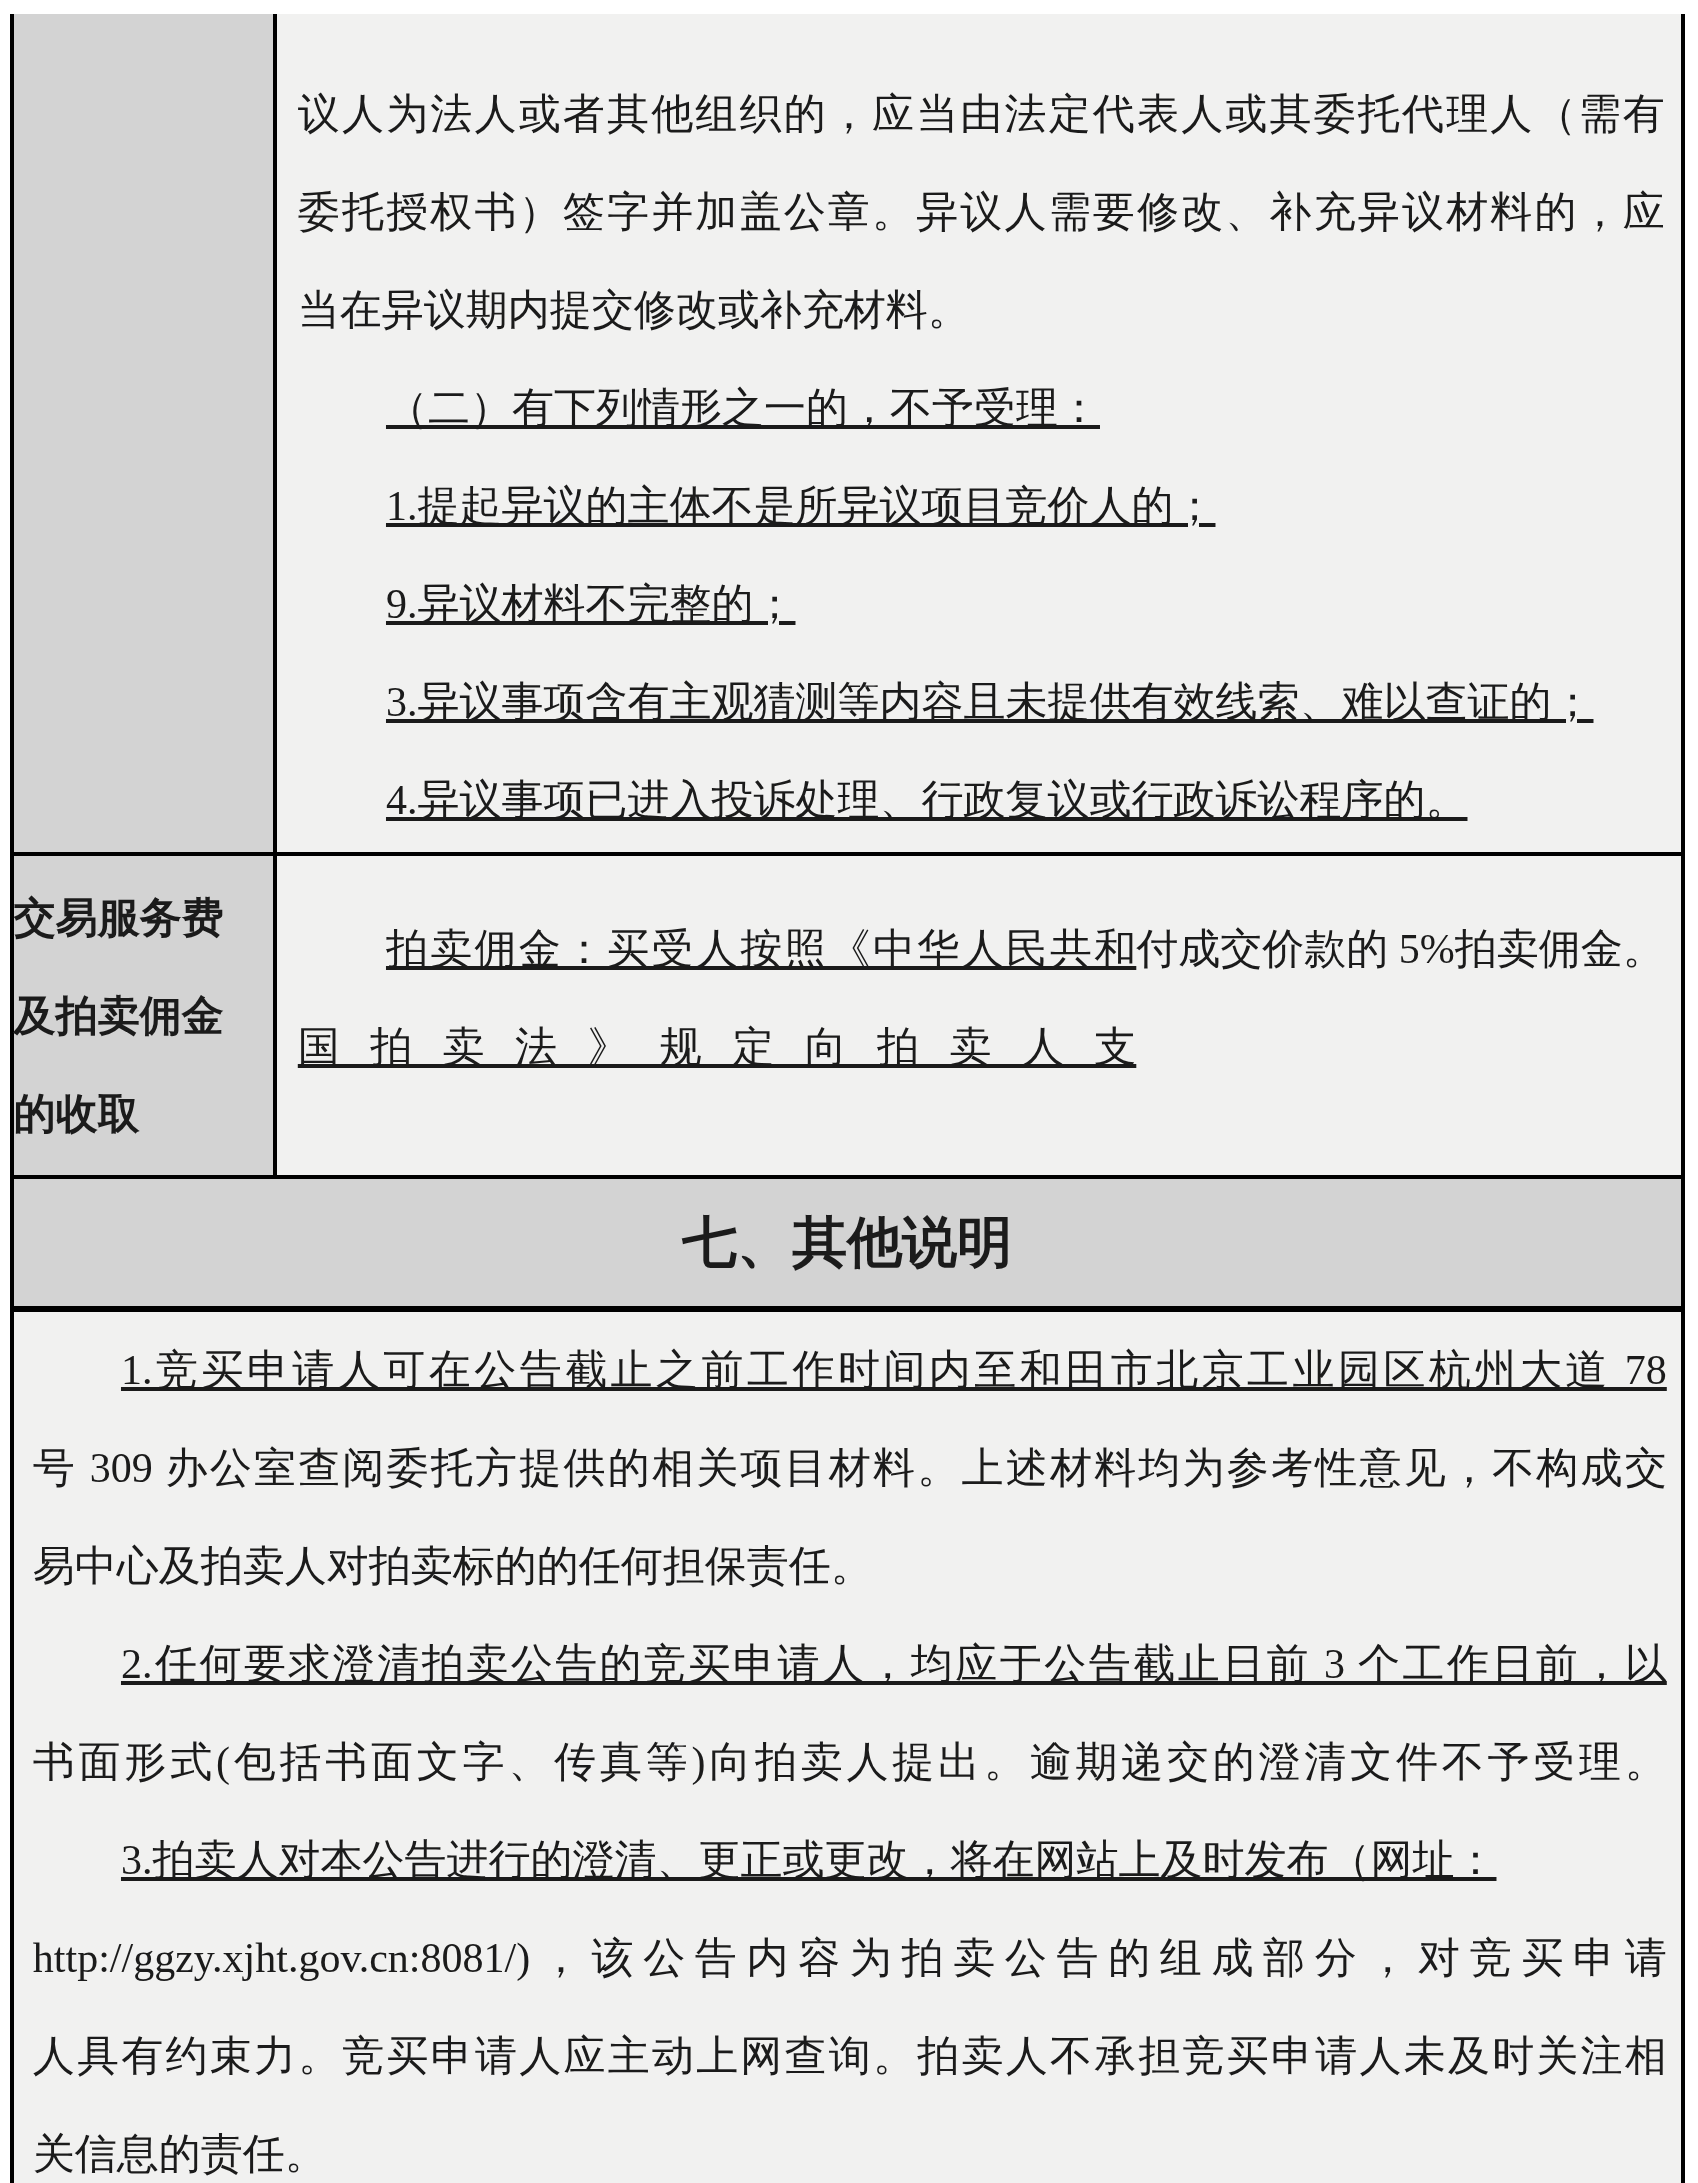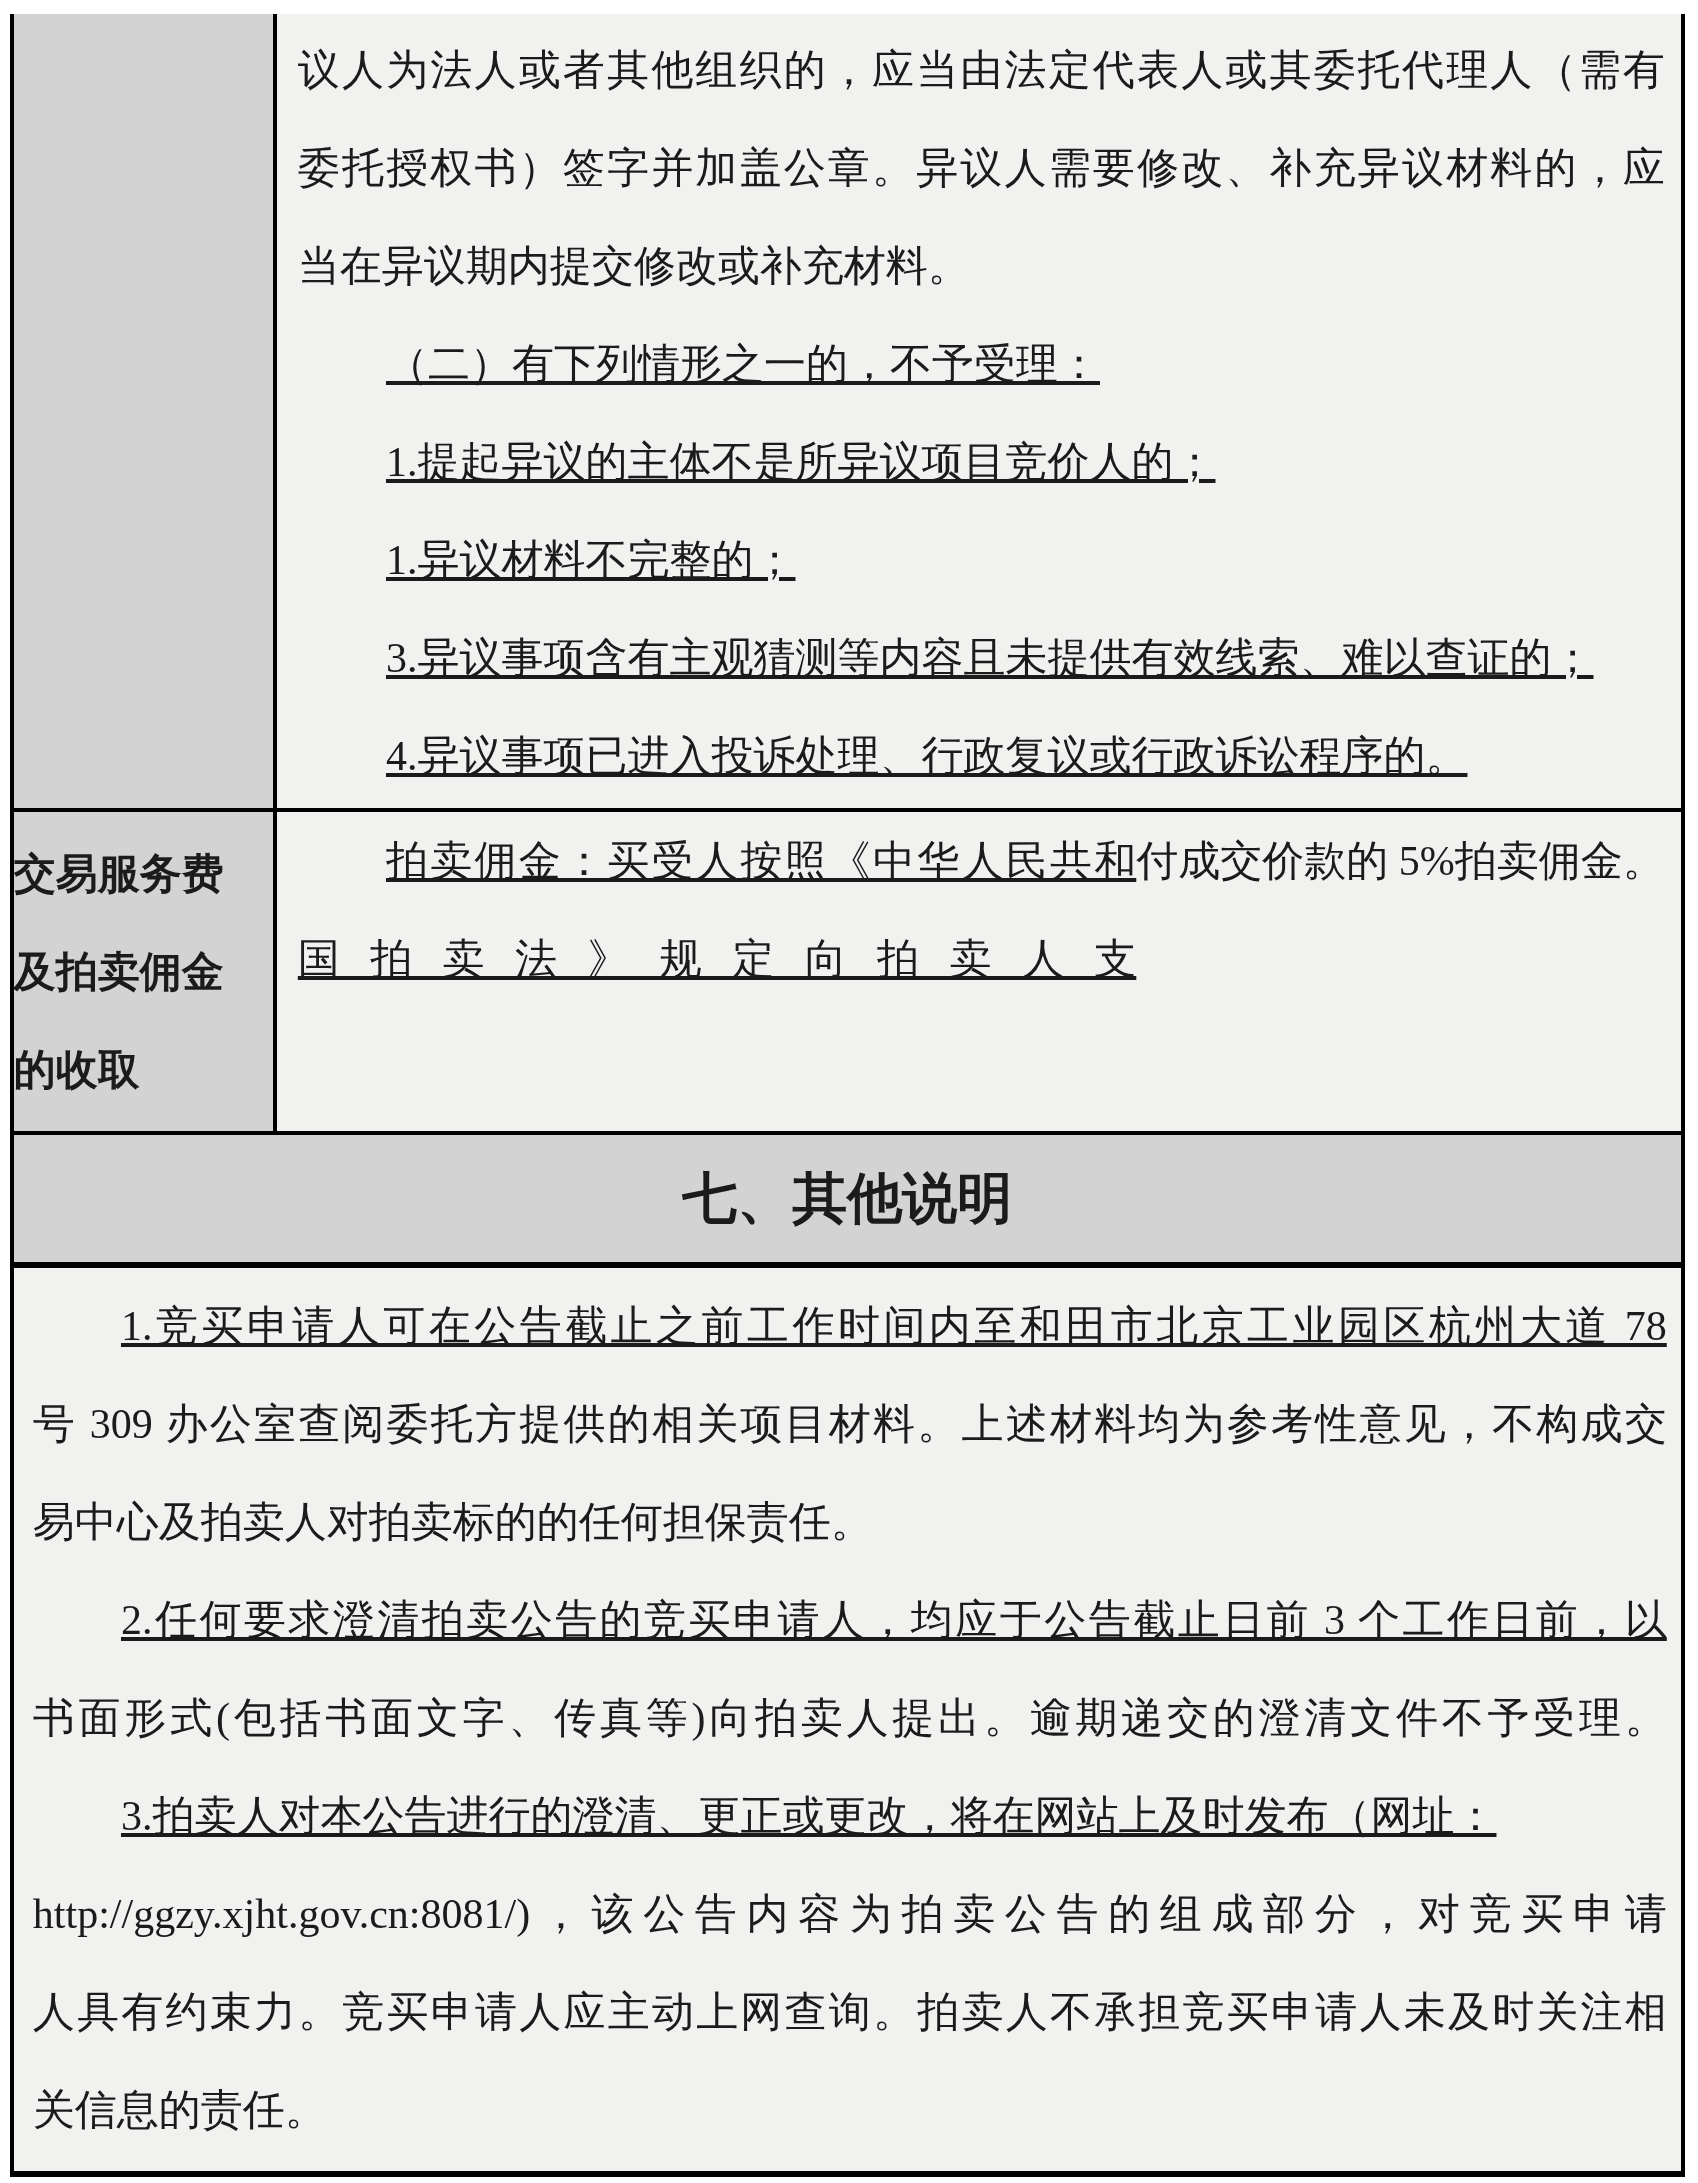--- a/index.html
+++ b/index.html
@@ -31,20 +31,21 @@
     display: flex;
     flex-direction: column;
     justify-content: center;
     text-align: center;
     font-weight: bold;
   }
   .cell-right {
     flex: 1 1 auto;
     min-width: 0;
     padding: 7.5px 16px 0 21px;
+    margin-top: 44px;
   }
   .row-continuation .cell-right { padding-bottom: 3px; }
   .row-fees { height: 319px; }
   .row-fees .cell-right {
     display: flex;
     flex-direction: row;
     justify-content: center;
     padding-top: 0;
   }
   .line {
@@ -80,21 +81,21 @@
 <div class="doc-table">
 
   <div class="t-row row-continuation">
     <div class="cell-left"></div>
     <div class="cell-right">
       <div class="line full">议人为法人或者其他组织的，应当由法定代表人或其委托代理人（需有</div>
       <div class="line full">委托授权书）签字并加盖公章。异议人需要修改、补充异议材料的，应</div>
       <div class="line">当在异议期内提交修改或补充材料。</div>
       <div class="line indent">（二）有下列情形之一的，不予受理：</div>
       <div class="line indent">1.提起异议的主体不是所异议项目竞价人的；</div>
-      <div class="line indent">1.异议材料不完整的；</div>
+      <div class="line indent">9.异议材料不完整的；</div>
       <div class="line indent">3.异议事项含有主观猜测等内容且未提供有效线索、难以查证的；</div>
       <div class="line indent">4.异议事项已进入投诉处理、行政复议或行政诉讼程序的。</div>
     </div>
   </div>
 
   <div class="t-row row-fees">
     <div class="cell-left">
       <div class="line">交易服务费</div>
       <div class="line">及拍卖佣金</div>
       <div class="line">的收取</div>

